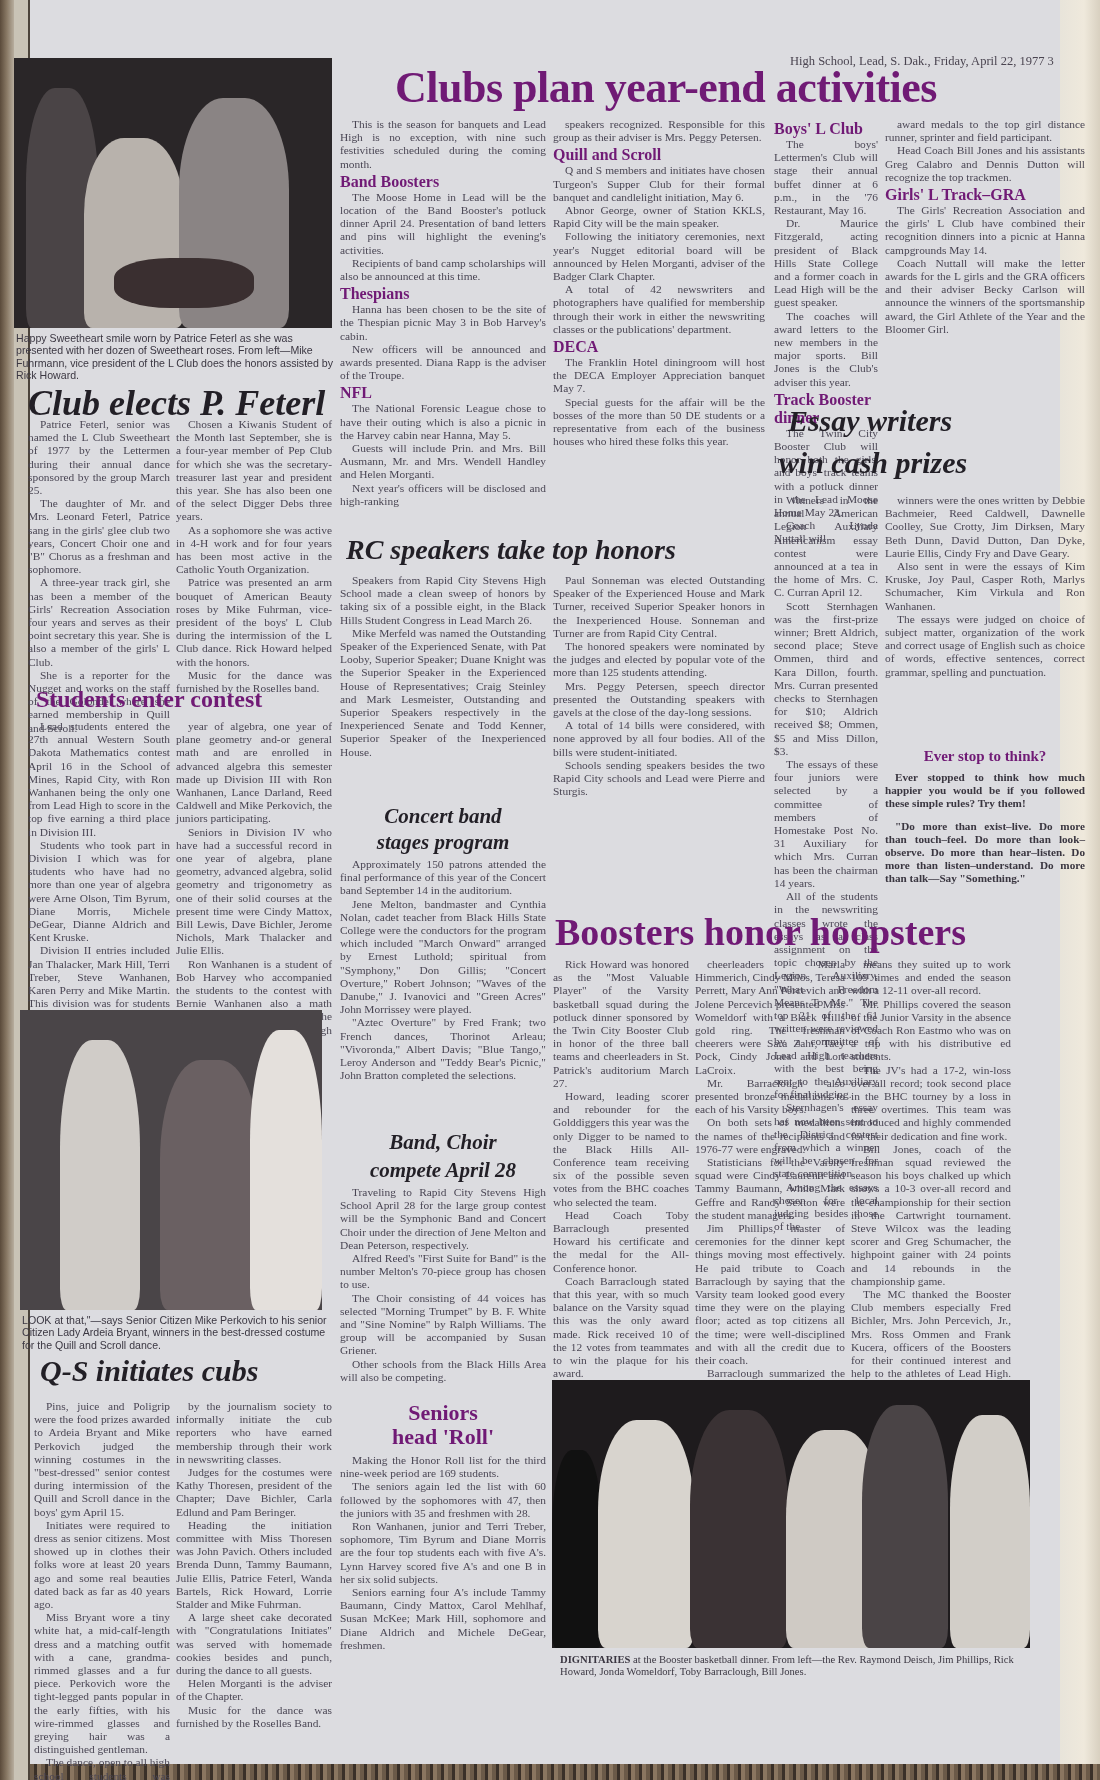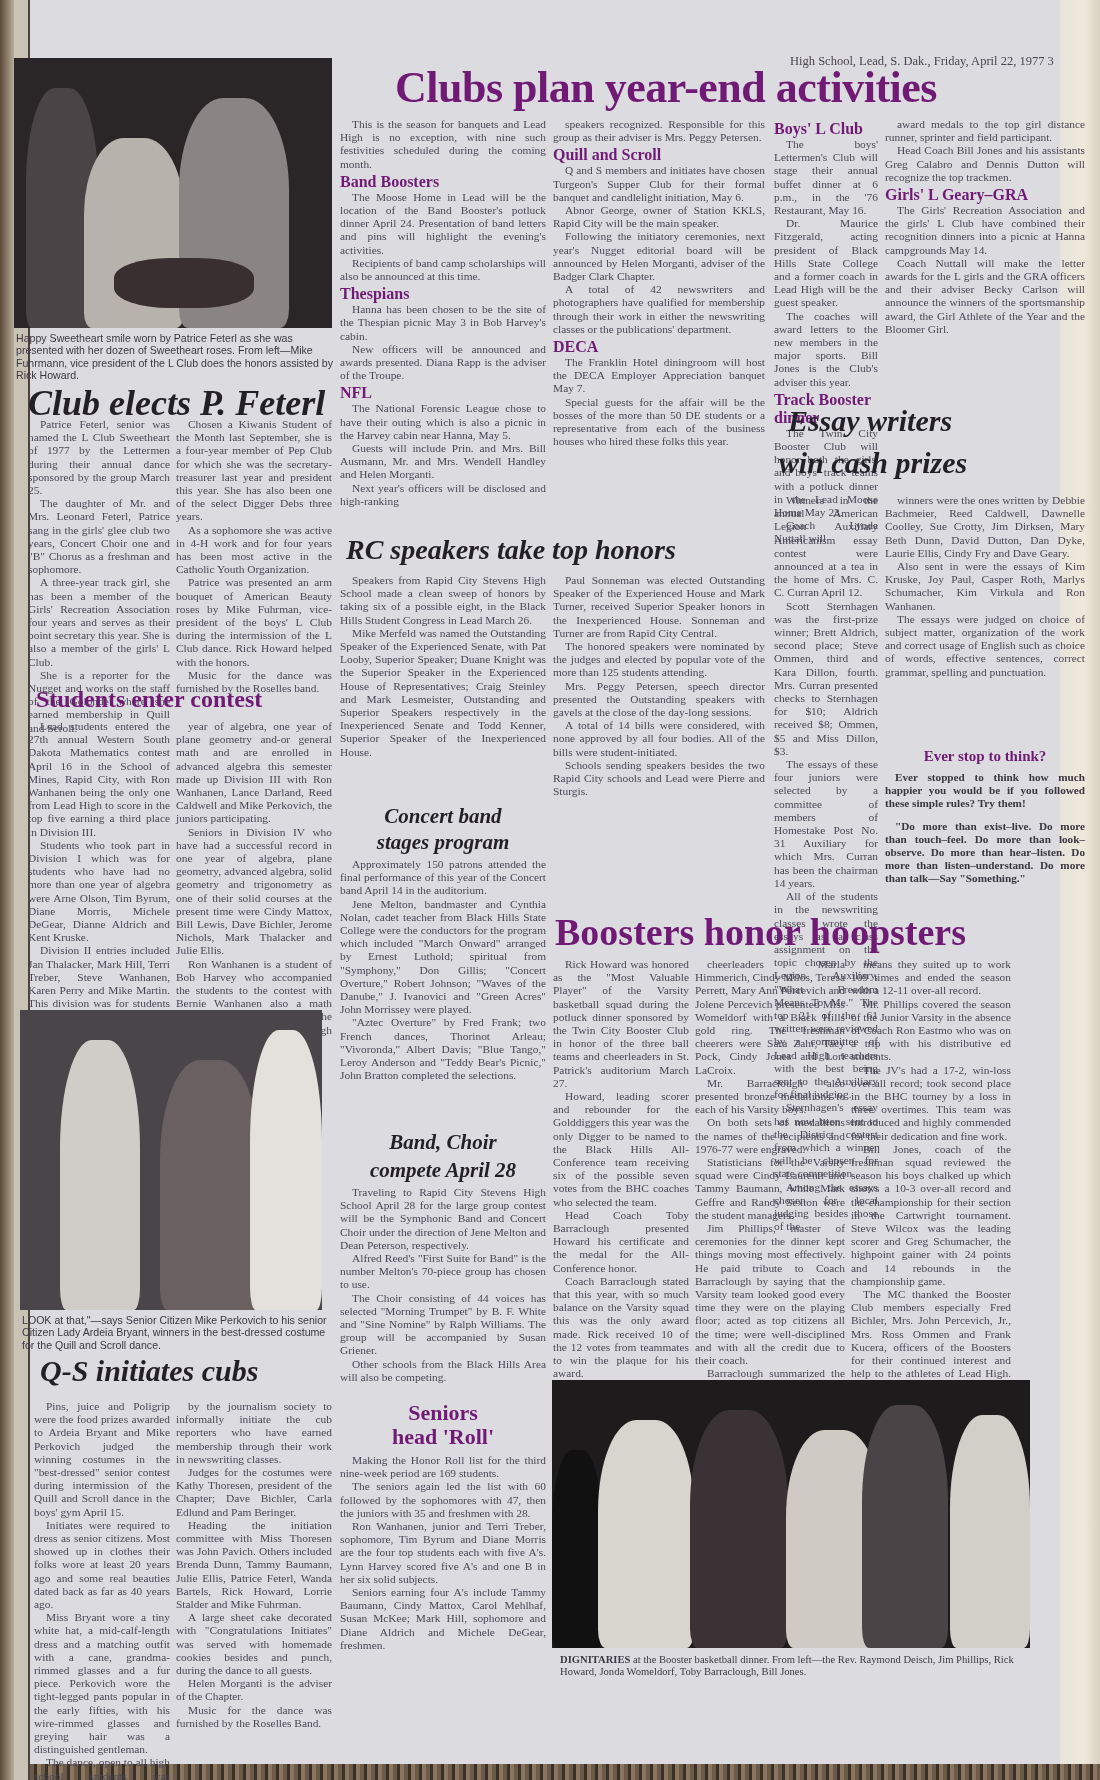--- a/index.html
+++ b/index.html
@@ -173,21 +173,21 @@
     <p>Paul Sonneman was elected Outstanding Speaker of the Experienced House and Mark Turner, received Superior Speaker honors in the Inexperienced House. Sonneman and Turner are from Rapid City Central.</p>
     <p>The honored speakers were nominated by the judges and elected by popular vote of the more than 125 students attending.</p>
     <p>Mrs. Peggy Petersen, speech director presented the Outstanding speakers with gavels at the close of the day-long sessions.</p>
     <p>A total of 14 bills were considered, with none approved by all four bodies. All of the bills were student-initiated.</p>
     <p>Schools sending speakers besides the two Rapid City schools and Lead were Pierre and Sturgis.</p>
   </div>
 
 <div class="abs hed-italic boxed" style="left:340px;top:804px;width:206px;font-size:21px;">Concert band</div>
 <div class="abs hed-italic boxed" style="left:340px;top:830px;width:206px;font-size:21px;">stages program</div>
 <div class="abs col" style="left:340px;top:858px;width:206px;">
-    <p>Approximately 150 patrons attended the final performance of this year of the Concert band April 14 in the auditorium.</p>
+    <p>Approximately 150 patrons attended the final performance of this year of the Concert band September 14 in the auditorium.</p>
     <p>Jene Melton, bandmaster and Cynthia Nolan, cadet teacher from Black Hills State College were the conductors for the program which included "March Onward" arranged by Ernest Luthold; spiritual from "Symphony," Don Gillis; "Concert Overture," Robert Johnson; "Waves of the Danube," J. Ivanovici and "Green Acres" John Morrissey were played.</p>
     <p>"Aztec Overture" by Fred Frank; two French dances, Thorinot Arleau; "Vivoronda," Albert Davis; "Blue Tango," Leroy Anderson and "Teddy Bear's Picnic," John Bratton completed the selections.</p>
   </div>
 
 <div class="abs hed-italic boxed" style="left:340px;top:1130px;width:206px;font-size:21px;">Band, Choir</div>
 <div class="abs hed-italic boxed" style="left:340px;top:1158px;width:206px;font-size:21px;">compete April 28</div>
 <div class="abs col" style="left:340px;top:1186px;width:206px;">
     <p>Traveling to Rapid City Stevens High School April 28 for the large group contest will be the Symphonic Band and Concert Choir under the direction of Jene Melton and Dean Peterson, respectively.</p>
     <p>Alfred Reed's "First Suite for Band" is the number Melton's 70-piece group has chosen to use.</p>
     <p>The Choir consisting of 44 voices has selected "Morning Trumpet" by B. F. White and "Sine Nomine" by Ralph Williams. The group will be accompanied by Susan Griener.</p>
@@ -253,21 +253,21 @@
   <div class="fig" style="left:310px;top:25px;width:86px;height:243px;background:#4a4446;"></div>
   <div class="fig" style="left:398px;top:35px;width:80px;height:233px;background:#d2cec8;"></div>
 </div>
 <div class="caption" style="left:560px;top:1654px;width:460px;font-family:Liberation Serif, serif;">
   <b>DIGNITARIES</b><span> at the Booster basketball dinner. From left—the Rev. Raymond Deisch, Jim Phillips, Rick Howard, Jonda Womeldorf, Toby Barraclough, Bill Jones.</span>
 </div>
 
 <div class="abs col" style="left: 885px; top: 118px; width: 200px;">
     <p>award medals to the top girl distance runner, sprinter and field participant.</p>
     <p>Head Coach Bill Jones and his assistants Greg Calabro and Dennis Dutton will recognize the top trackmen.</p>
-    <div class="subhead">Girls' L Geary–GRA</div>
+    <div class="subhead">Girls' L Track–GRA</div>
     <p>The Girls' Recreation Association and the girls' L Club have combined their recognition dinners into a picnic at Hanna campgrounds May 14.</p>
     <p>Coach Nuttall will make the letter awards for the L girls and the GRA officers and their adviser Becky Carlson will announce the winners of the sportsmanship award, the Girl Athlete of the Year and the Bloomer Girl.</p>
   </div>
 <div class="abs col" style="left: 885px; top: 494px; width: 200px;">
     <p>winners were the ones written by Debbie Bachmeier, Reed Caldwell, Dawnelle Coolley, Sue Crotty, Jim Dirksen, Mary Beth Dunn, David Dutton, Dan Dyke, Laurie Ellis, Cindy Fry and Dave Geary.</p>
     <p>Also sent in were the essays of Kim Kruske, Joy Paul, Casper Roth, Marlys Schumacher, Kim Virkula and Ron Wanhanen.</p>
     <p>The essays were judged on choice of subject matter, organization of the work and correct usage of English such as choice of words, effective sentences, correct grammar, spelling and punctuation.</p>
   </div>
 
 </body></html>

